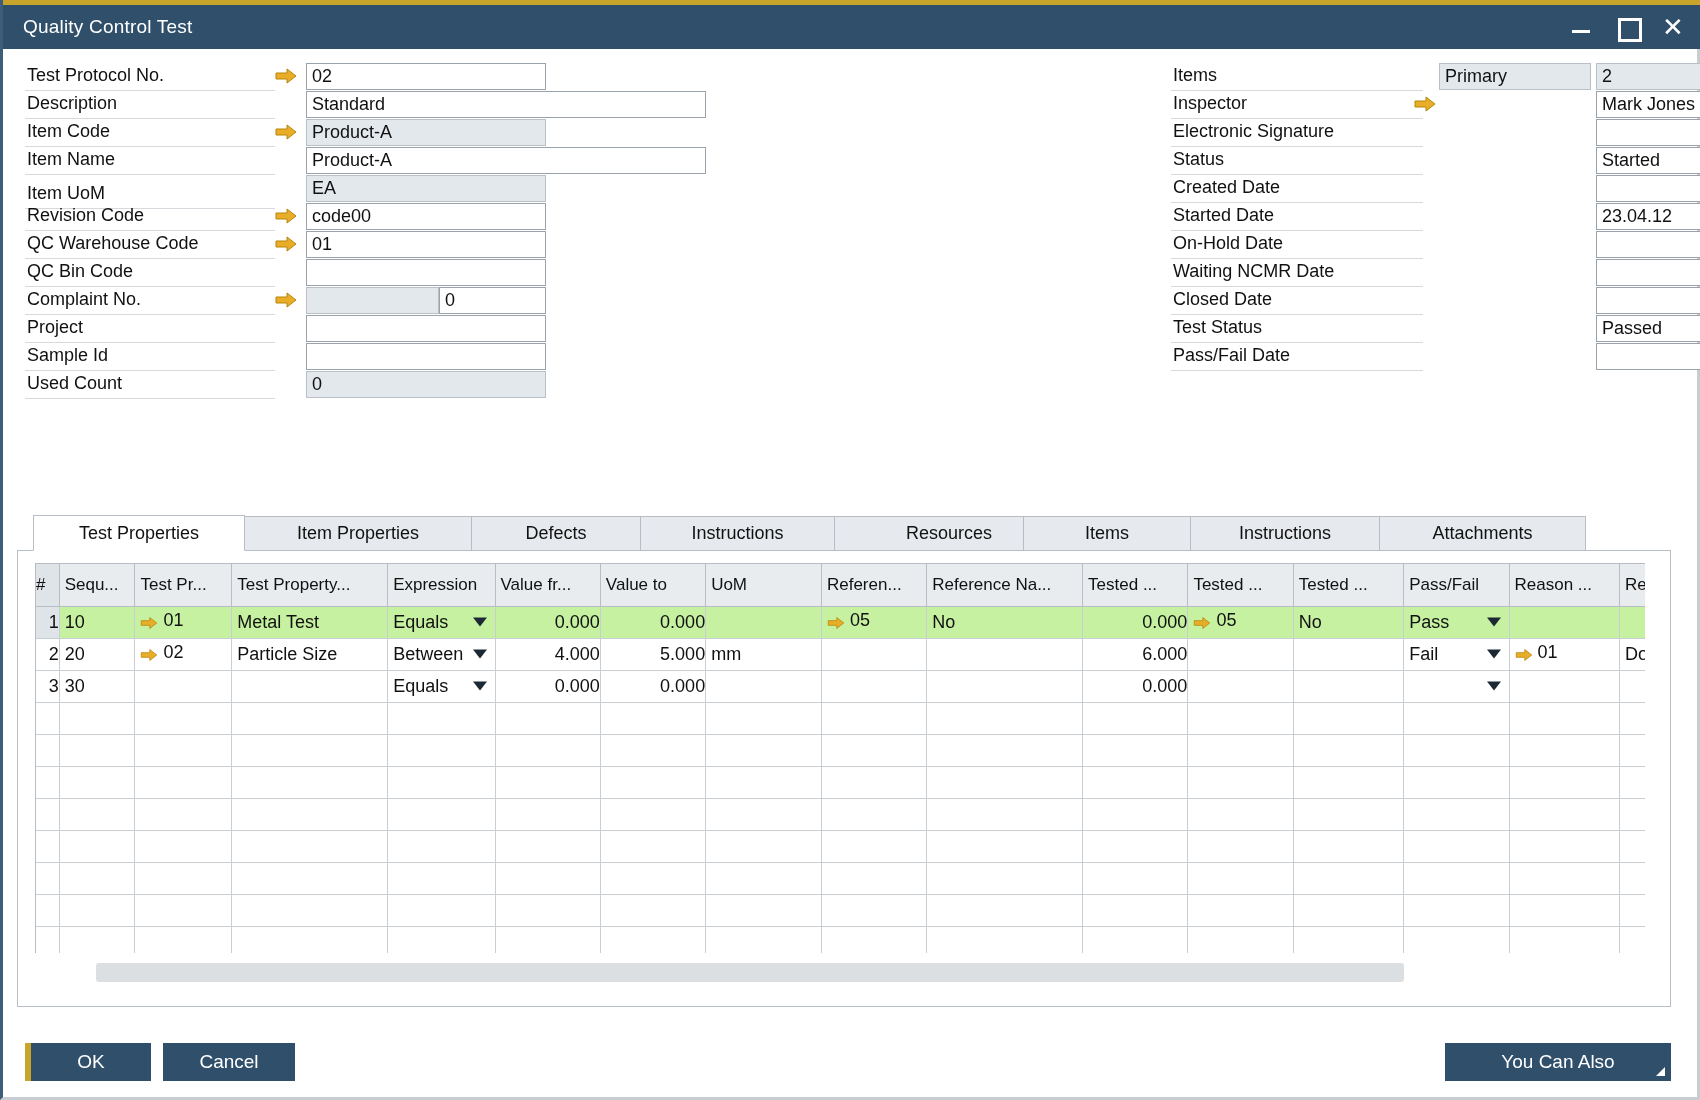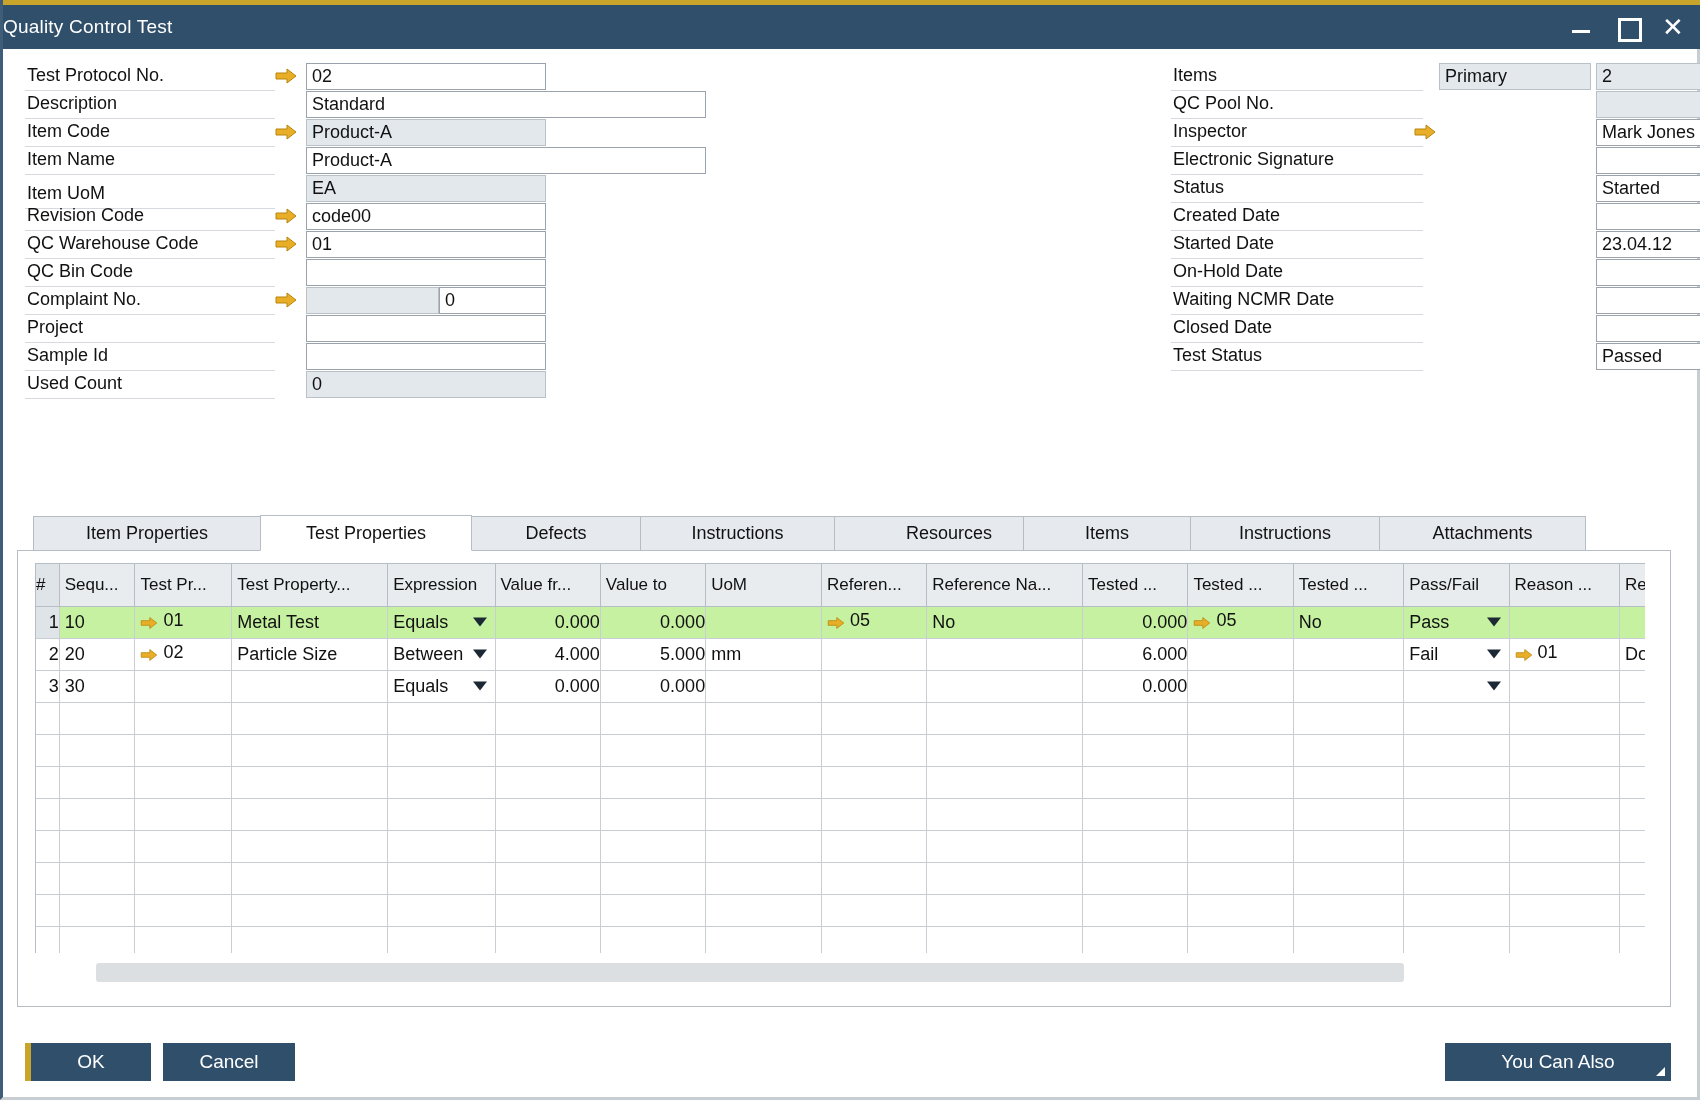--- a/index.html
+++ b/index.html
@@ -23,21 +23,21 @@
   #topaccent {
     position: absolute; left: 0; top: 0; width: 1700px; height: 5px;
     background: #c8a42a;
   }
   #titlebar {
     position: absolute; left: 0; top: 5px; width: 1700px; height: 44px;
     background: #2f4f6b;
     display: flex; align-items: center;
   }
   #title-text {
-    color: #ffffff; font-size: 19px; 
+    color: #ffffff; font-size: 19px; margin-left: 20px;
     letter-spacing: .2px; white-space: nowrap;
   }
   #wincontrols {
     margin-left: auto; display: flex; align-items: center;
     margin-right: 18px; gap: 22px;
   }
   .wc { width: 24px; height: 24px; position: relative; cursor: pointer; }
   .wc-min::after {
     content:""; position:absolute; left:3px; bottom:6px; width:18px; height:3px;
     background:#ffffff;
@@ -297,26 +297,20 @@
           <div class="fin ro">0</div>
         </div>
       </div>
     <div id="rightpane">
         <div class="frow" style="height: 28px;">
           <div class="flabel under" style="top: 2px; height: 26px;">Items</div>
           <div class="fin sm ro">Primary</div>
           <div class="fin sm2 ro">2</div>
         </div>
         <div class="frow" style="height: 28px;">
-          <div class="flabel under" style="top: 2px; height: 26px;">QC Pool No.</div>
-          <div class="fin r ro">
-            <span></span>
-          </div>
-        </div>
-        <div class="frow" style="height: 28px;">
           <div class="flabel under" style="top: 2px; height: 26px;">Inspector</div>
           <div class="larrow">
             <svg width="22" height="18" viewBox="0 0 22 18">
               <path d="M1 6 L12 6 L12 2 L21 9 L12 16 L12 12 L1 12 Z" fill="#e8ae27" stroke="#b8860b" stroke-width="1"></path>
             </svg>
           </div>
           <div class="fin r">
             <span>Mark Jones</span>
           </div>
         </div>
@@ -361,28 +355,34 @@
           <div class="fin r">
             <span></span>
           </div>
         </div>
         <div class="frow" style="height: 28px;">
           <div class="flabel under" style="top: 2px; height: 26px;">Test Status</div>
           <div class="fin r hasdd">
             <span>Passed</span>
           </div>
         </div>
+        <div class="frow" style="height: 28px;">
+          <div class="flabel under" style="top: 2px; height: 26px;">Pass/Fail Date</div>
+          <div class="fin r">
+            <span></span>
+          </div>
+        </div>
       </div>
 
     <div id="tabstrip">
+        <div class="tab active" style="width: 212px;">
+          <span>Test Properties</span>
+        </div>
         <div class="tab" style="width: 228px;">
           <span>Item Properties</span>
-        </div>
-        <div class="tab active" style="width: 212px;">
-          <span>Test Properties</span>
         </div>
         <div class="tab" style="width: 170px;">
           <span>Defects</span>
         </div>
         <div class="tab" style="width: 195px;">
           <span>Instructions</span>
         </div>
         <div class="tab" style="width: 190px; padding-left: 40px;">
           <span>Resources</span>
         </div>

